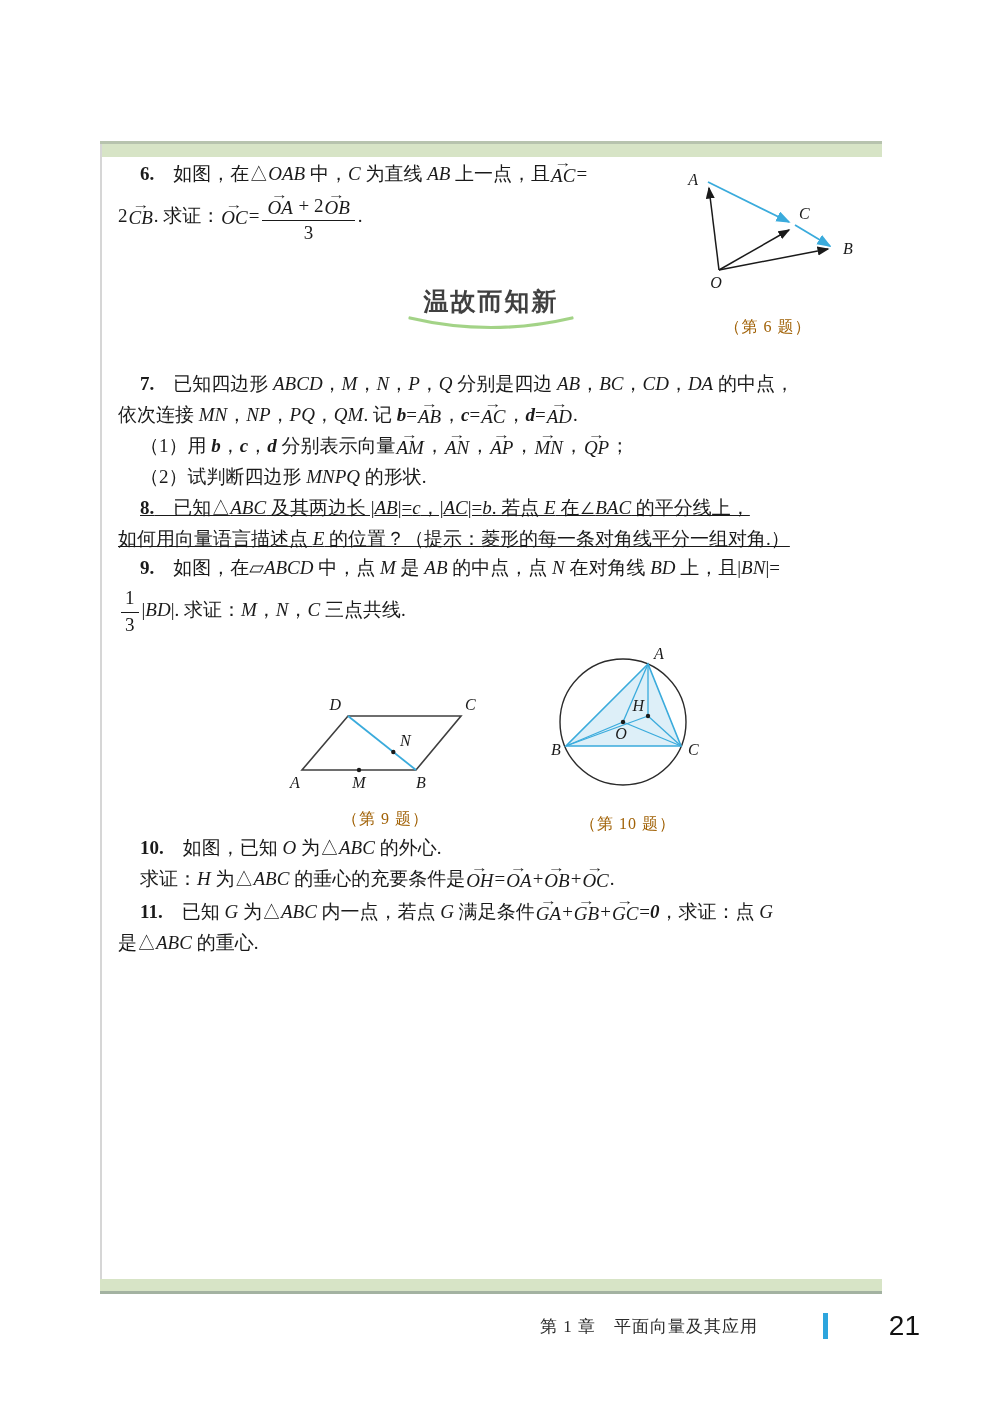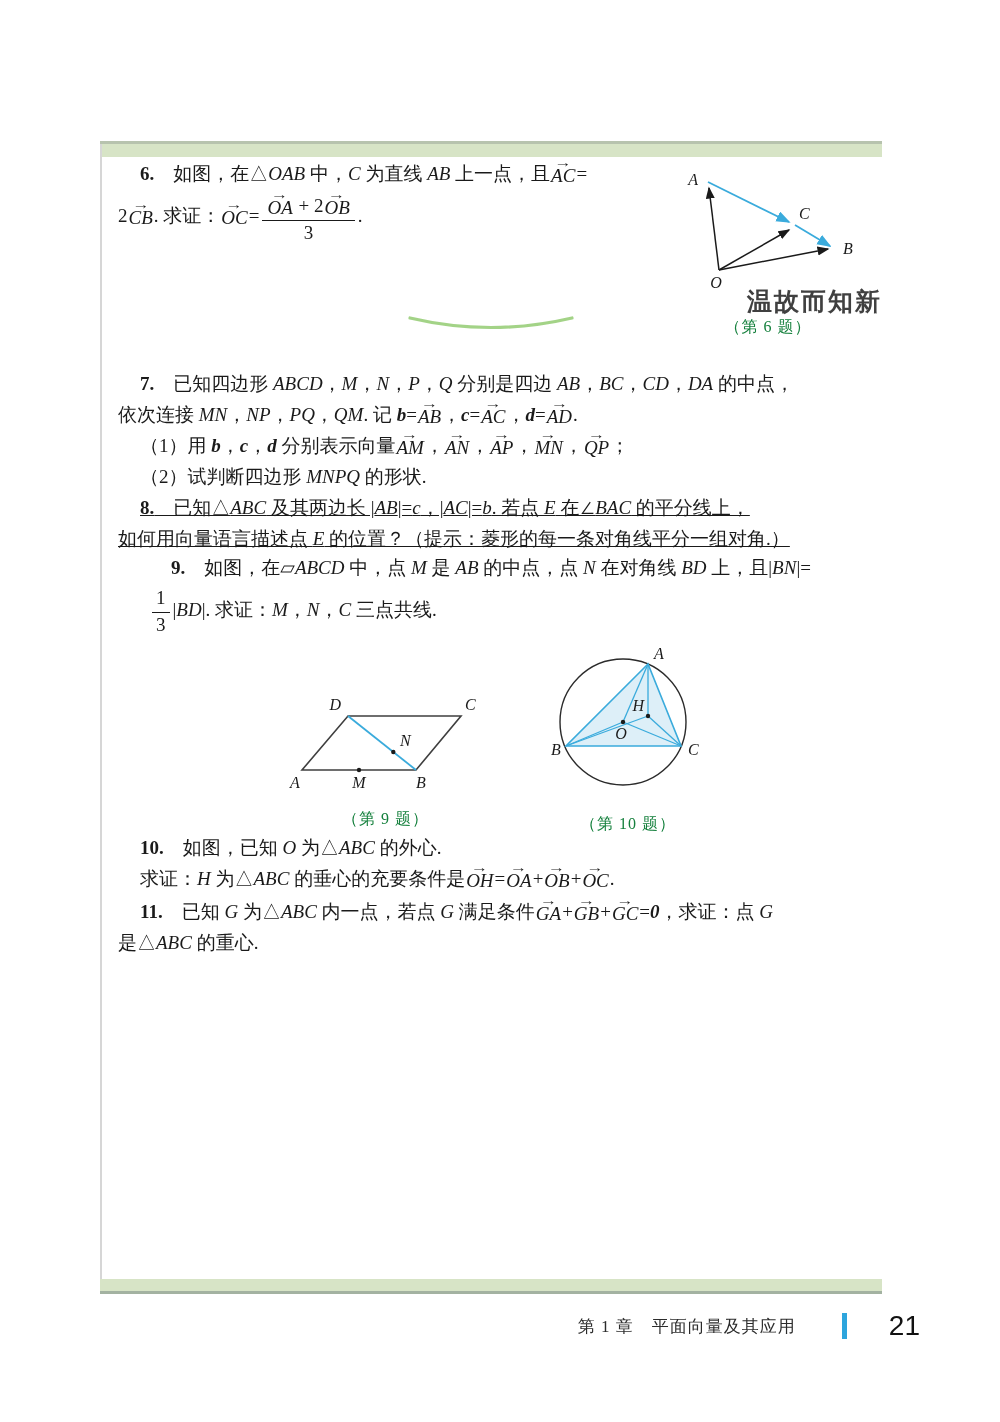--- a/index.html
+++ b/index.html
@@ -22,29 +22,29 @@
   .t{font-style:normal;}
   .vec{display:inline-block;text-align:center;vertical-align:-0.12em;line-height:1;margin:0 1px;}
   .vec .ar{display:block;font-size:0.68em;height:0.6em;line-height:0.6;transform:scaleX(1.35);}
   .vec .bd{display:block;font-style:italic;line-height:1.02;}
   .frac{display:inline-block;text-align:center;vertical-align:middle;margin:0 3px;line-height:normal;}
   .frac .fn{display:block;border-bottom:1.4px solid #1a1a1a;padding:0 4px 1px;line-height:1.3;}
   .frac .fd{display:block;line-height:1.2;padding-top:1px;}
   
   .banner{position:absolute;left:100px;top:285px;width:782px;text-align:center;}
   .banner-text{font-family:"Liberation Sans",sans-serif;font-weight:bold;font-size:25px;
-               color:#404040;letter-spacing:2px;text-align:right;}
+               color:#404040;letter-spacing:2px;}
   .banner-arc{display:block;margin:-3px auto 0;}
   
   figure{position:absolute;margin:0;padding:0;}
-  figcaption{text-align:center;font-size:16px;color:#15803d;margin-top:9px;letter-spacing:1px;}
+  figcaption{text-align:center;font-size:16px;color:#a16207;margin-top:9px;letter-spacing:1px;}
   .fig-label{font-family:"Liberation Serif",serif;font-style:italic;font-size:16px;fill:#1a1a1a;}
   
   .footer{position:absolute;left:540px;top:1310px;width:380px;display:flex;align-items:center;
-          justify-content:flex-end;gap:32px;}
+          justify-content:space-between;gap:32px;}
   .footer .chapter{font-size:17px;color:#2b2b2b;letter-spacing:1px;}
   .footer .blue-bar{width:5px;height:26px;background:#2da5dd;margin:0 10px 0 14px;}
   .footer .pageno{font-family:"Liberation Sans",sans-serif;font-size:28px;color:#111;}
 </style>
 </head>
 <body>
 
 <div class="page">
 
   <div class="bar-top"></div>
@@ -90,21 +90,21 @@
   <section class="problem" id="p7" style="top:368px;">
       <div class="line indent"><span class="pnum">7.</span><span class="t">　已知四边形 </span><span class="m">ABCD</span><span class="t">，</span><span class="m">M</span><span class="t">，</span><span class="m">N</span><span class="t">，</span><span class="m">P</span><span class="t">，</span><span class="m">Q</span><span class="t"> 分别是四边 </span><span class="m">AB</span><span class="t">，</span><span class="m">BC</span><span class="t">，</span><span class="m">CD</span><span class="t">，</span><span class="m">DA</span><span class="t"> 的中点，</span></div>
       <div class="line"><span class="t">依次连接 </span><span class="m">MN</span><span class="t">，</span><span class="m">NP</span><span class="t">，</span><span class="m">PQ</span><span class="t">，</span><span class="m">QM</span><span class="t">. 记 </span><span class="mb">b</span><span class="t">=</span><span class="vec"><span class="ar">→</span><span class="bd">AB</span></span><span class="t">，</span><span class="mb">c</span><span class="t">=</span><span class="vec"><span class="ar">→</span><span class="bd">AC</span></span><span class="t">，</span><span class="mb">d</span><span class="t">=</span><span class="vec"><span class="ar">→</span><span class="bd">AD</span></span><span class="t">.</span></div>
       <div class="line indent"><span class="t">（1）用 </span><span class="mb">b</span><span class="t">，</span><span class="mb">c</span><span class="t">，</span><span class="mb">d</span><span class="t"> 分别表示向量</span><span class="vec"><span class="ar">→</span><span class="bd">AM</span></span><span class="t">，</span><span class="vec"><span class="ar">→</span><span class="bd">AN</span></span><span class="t">，</span><span class="vec"><span class="ar">→</span><span class="bd">AP</span></span><span class="t">，</span><span class="vec"><span class="ar">→</span><span class="bd">MN</span></span><span class="t">，</span><span class="vec"><span class="ar">→</span><span class="bd">QP</span></span><span class="t">；</span></div>
       <div class="line indent"><span class="t">（2）试判断四边形 </span><span class="m">MNPQ</span><span class="t"> 的形状.</span></div>
     </section>
   <section class="problem" id="p8" style="top:492px;text-decoration:underline;">
       <div class="line indent"><span class="pnum">8.</span><span class="t">　已知△</span><span class="m">ABC</span><span class="t"> 及其两边长 |</span><span class="m">AB</span><span class="t">|=</span><span class="m">c</span><span class="t">，|</span><span class="m">AC</span><span class="t">|=</span><span class="m">b</span><span class="t">. 若点 </span><span class="m">E</span><span class="t"> 在∠</span><span class="m">BAC</span><span class="t"> 的平分线上，</span></div>
       <div class="line"><span class="t">如何用向量语言描述点 </span><span class="m">E</span><span class="t"> 的位置？（提示：菱形的每一条对角线平分一组对角.）</span></div>
     </section>
-  <section class="problem" id="p9" style="top:552px;margin-left:31px;">
+  <section class="problem" id="p9" style="top:552px;">
       <div class="line indent"><span class="pnum">9.</span><span class="t">　如图，在▱</span><span class="m">ABCD</span><span class="t"> 中，点 </span><span class="m">M</span><span class="t"> 是 </span><span class="m">AB</span><span class="t"> 的中点，点 </span><span class="m">N</span><span class="t"> 在对角线 </span><span class="m">BD</span><span class="t"> 上，且|</span><span class="m">BN</span><span class="t">|=</span></div>
       <div class="line tall"><span class="frac"><span class="fn"><span class="t">1</span></span><span class="fd"><span class="t">3</span></span></span><span class="t">|</span><span class="m">BD</span><span class="t">|. 求证：</span><span class="m">M</span><span class="t">，</span><span class="m">N</span><span class="t">，</span><span class="m">C</span><span class="t"> 三点共线.</span></div>
     </section>
 
   <figure style="left:278px;top:690px;width:215px;">
     <svg width="215" height="105" viewBox="0 0 215 105">
       <polygon points="24,80 138,80 183,26 70,26" fill="none" stroke="#3f3f3f" stroke-width="1.6"></polygon>
       <line x1="70" y1="26" x2="138" y2="80" stroke="#3aabdc" stroke-width="1.8"></line>
       <circle cx="115.3" cy="62" r="2.2" fill="#1a1a1a"></circle>
       <circle cx="81" cy="80" r="2.2" fill="#1a1a1a"></circle>

